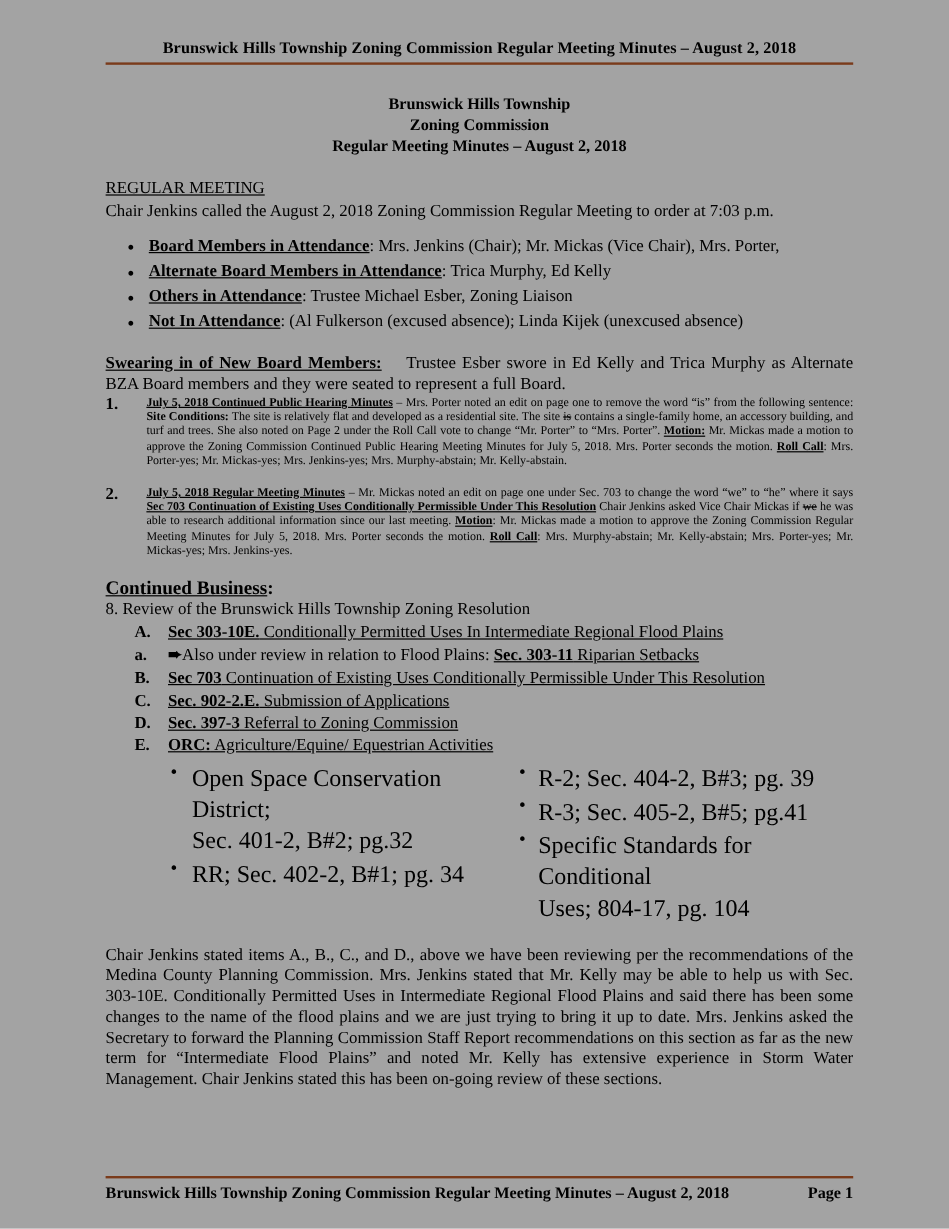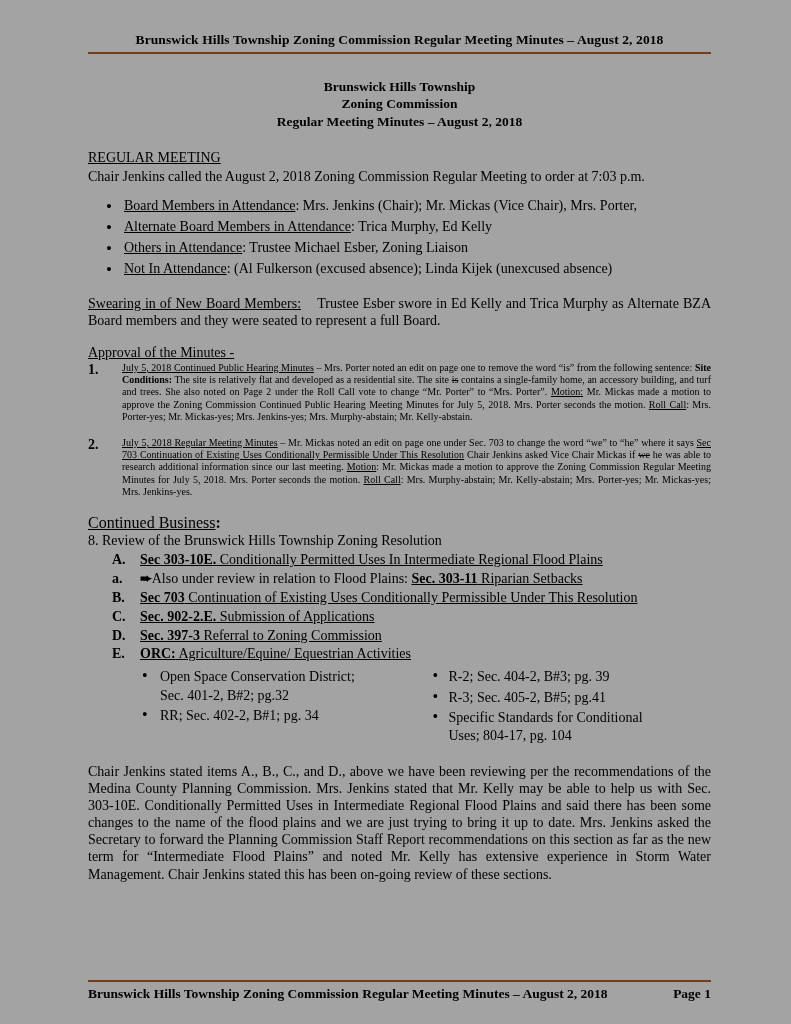--- a/index.html
+++ b/index.html
@@ -81,21 +81,21 @@
   .para {
     font-size: 14px;
     line-height: 1.22;
     text-align: justify;
     margin: 0;
   }
   .mt16 { margin-top: 16px; }
   .mt20 { margin-top: 20px; }
 
   b.u, .bu {
-    font-weight: normal;
+    font-weight: bold;
     text-decoration: underline;
   }
   .u { text-decoration: underline; }
   .b { font-weight: bold; }
   .strike { text-decoration: line-through; }
 
   
   ul.attend {
     list-style: none;
     margin: 10px 0 0 0;
@@ -171,21 +171,21 @@
     flex: 1 1 50%;
   }
   ul.dots {
     list-style: none;
     margin: 0;
     padding: 0;
   }
   ul.dots > li {
     position: relative;
     padding-left: 30px;
-    font-size: 14px;
+    font-size: 20px;
     line-height: 1.3;
     margin-bottom: 2px;
   }
   ul.dots > li::before {
     content: "\2022";
     position: absolute;
     left: 12px;
     top: -2px;
     font-size: 16px;
   }
@@ -222,21 +222,20 @@
       <li>
         <span class="bu">Not In Attendance</span><span>:  (Al Fulkerson (excused absence); Linda Kijek (unexcused absence)</span>
       </li>
     </ul>
 
     <p class="para mt16">
       <span class="bu">Swearing in of New Board Members:</span>
       &nbsp;&nbsp;&nbsp;<span>Trustee Esber swore in Ed Kelly and Trica Murphy as Alternate BZA Board members and they were seated to represent a full Board.</span>
     </p>
 
-    <div class="mt16 sec-head">Approval of the Minutes -</div>
 
     <div class="num-item" style="margin-top:1px;">
       <div class="num">1.</div>
       <div class="txt">
         <span class="bu">July 5, 2018 Continued Public Hearing Minutes</span><span> – Mrs. Porter noted an edit on page one to remove the word “is” from the following sentence: </span><span class="b">Site Conditions:</span><span> The site is relatively flat and developed as a residential site. The site </span><span class="strike">is</span><span> contains a single-family home, an accessory building, and turf and trees.  She also noted on Page 2 under the Roll Call vote to change “Mr. Porter” to “Mrs. Porter”.  </span><span class="bu">Motion:</span><span>  Mr. Mickas made a motion to approve the Zoning Commission Continued Public Hearing Meeting Minutes for July 5, 2018.  Mrs. Porter seconds the motion.  </span><span class="bu">Roll Call</span><span>: Mrs. Porter-yes; Mr. Mickas-yes; Mrs. Jenkins-yes; Mrs. Murphy-abstain; Mr. Kelly-abstain.</span>
       </div>
     </div>
 
     <div class="num-item">
       <div class="num">2.</div>

